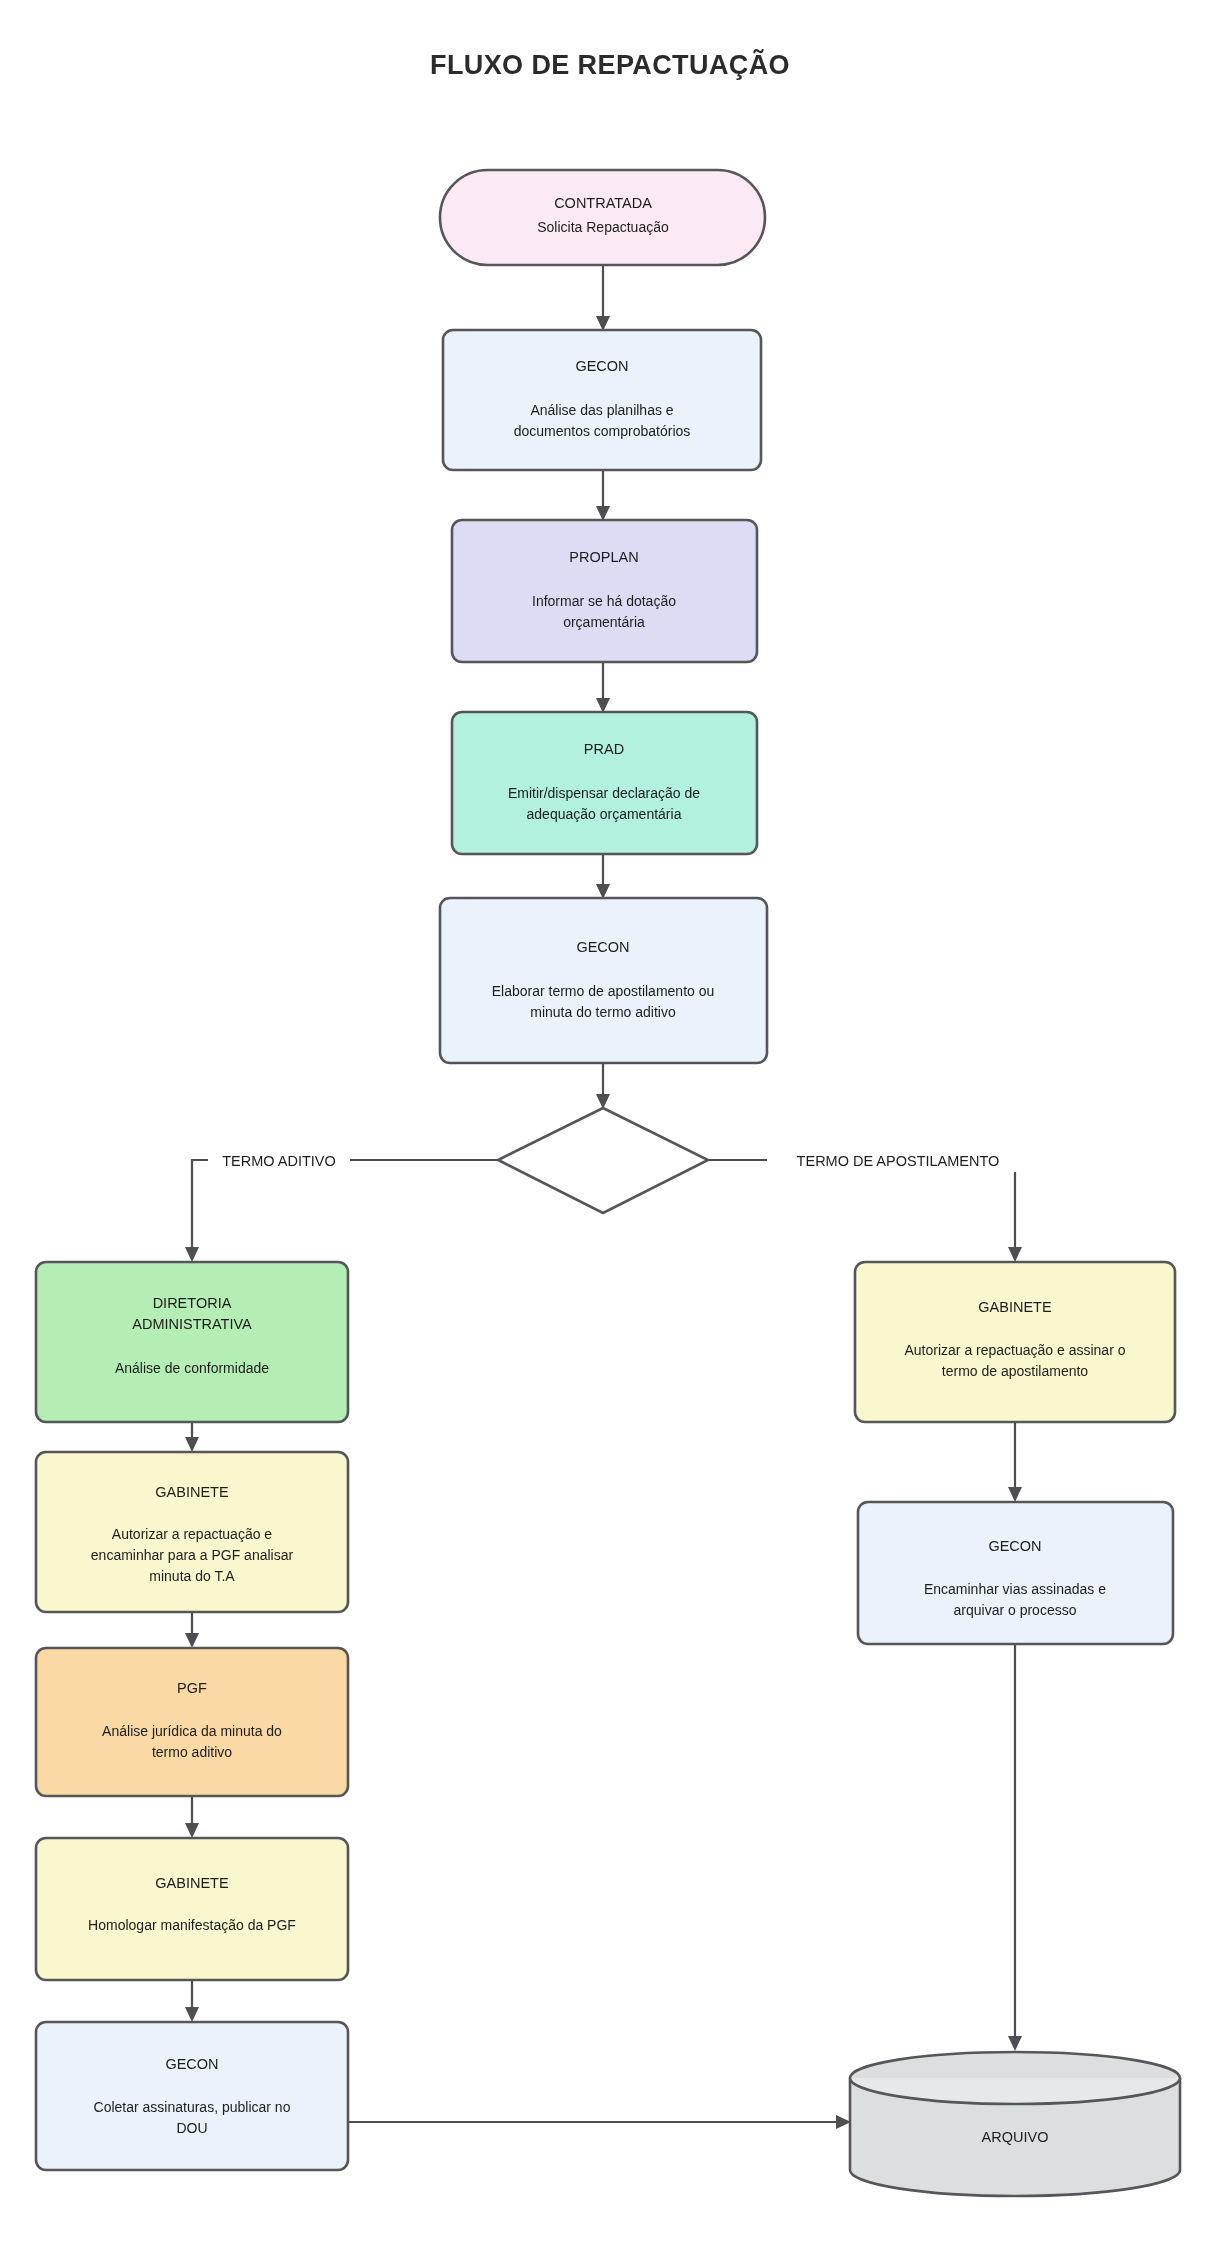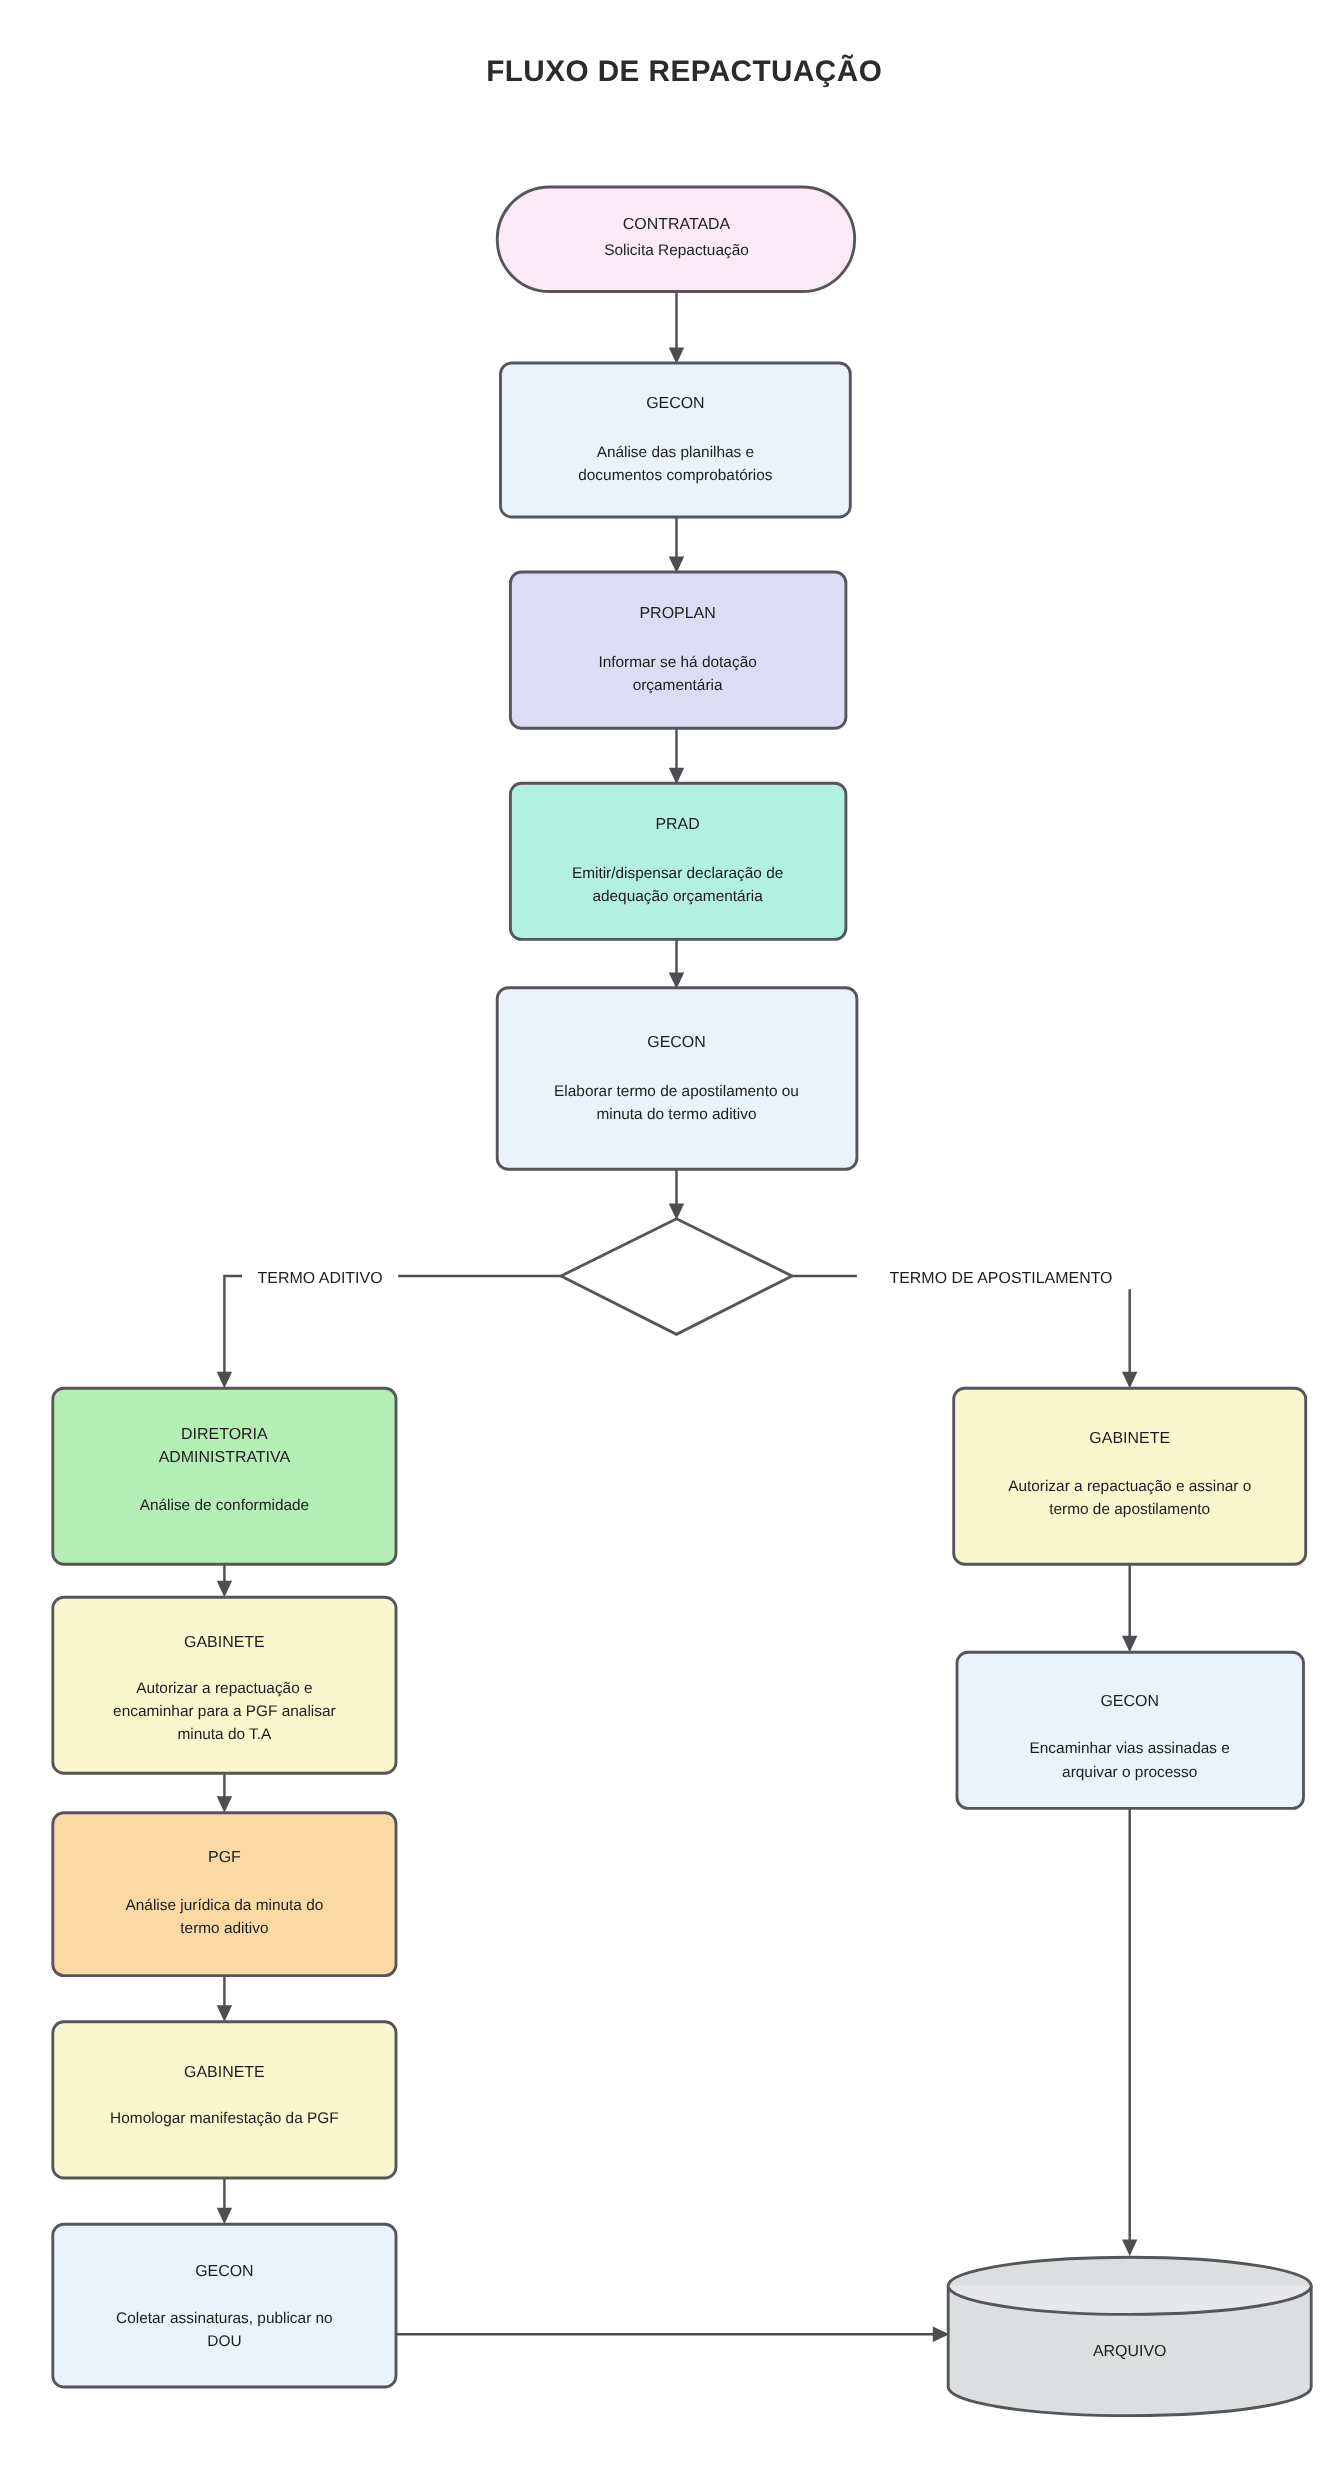--- a/index.html
+++ b/index.html
@@ -9,21 +9,21 @@
   }
   body {
     width: 1220px;
     height: 2258px;
     font-family: "Liberation Sans", sans-serif;
     position: relative;
     overflow: hidden;
   }
   #chart-root {
     position: absolute;
-    left: 12px;
+    left: 0;
     top: 0;
     width: 975px;
     height: 2258px;
   }
   .diagram-title {
     position: absolute;
     left: 0;
     top: 50px;
     width: 1220px;
     text-align: center;

